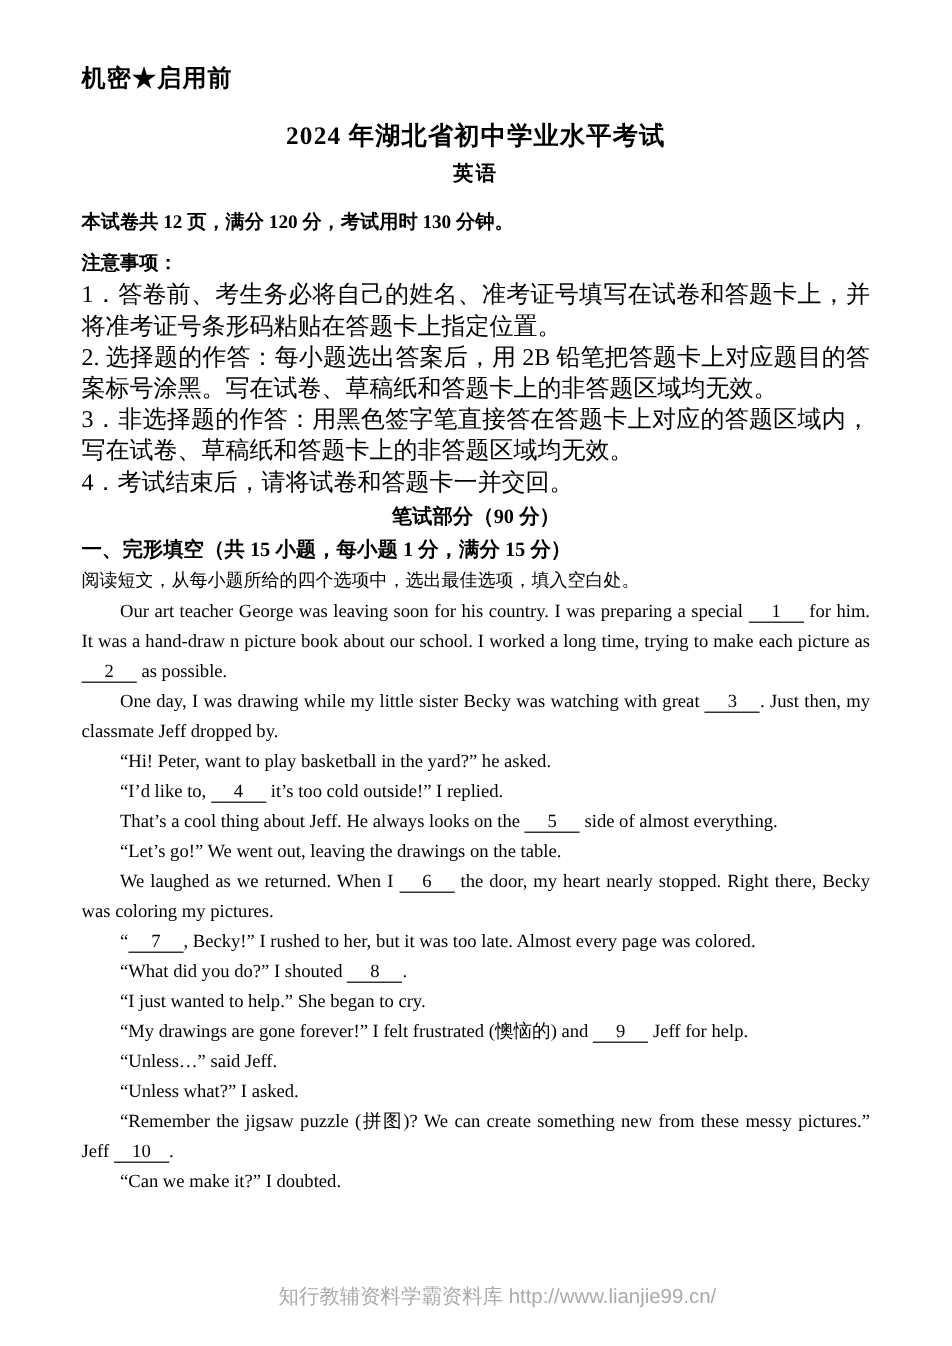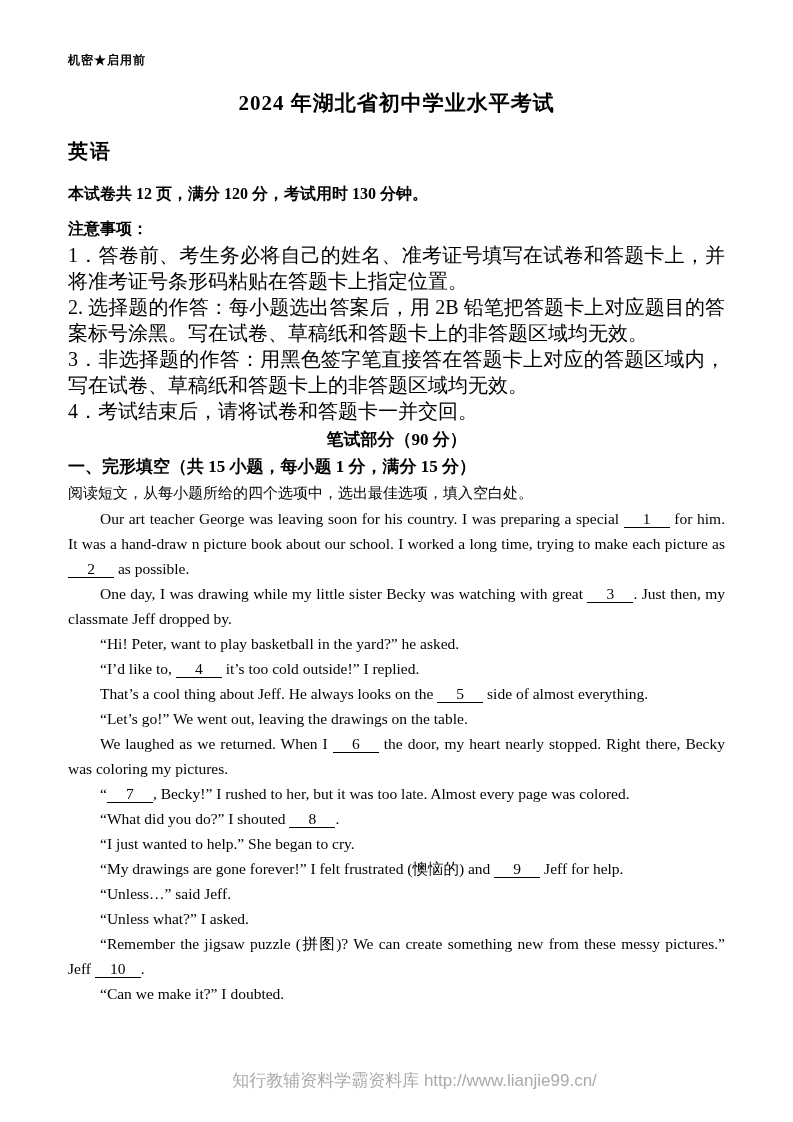--- a/index.html
+++ b/index.html
@@ -10,30 +10,30 @@
     color: #000000;
     overflow: hidden;
   }
   .page {
     position: relative;
     width: 793px; height: 1122px;
     background: #ffffff;
     padding: 52px 68px 0 68px;
   }
   .classification {
-    font-size: 12px; font-weight: bold;
+    font-size: 20px; font-weight: bold;
     letter-spacing: 1px;
   }
   .title {
     text-align: center; font-size: 21px; font-weight: bold;
     margin-top: 20px; letter-spacing: 1px;
   }
   .subject {
-    text-align: left; font-size: 20px; font-weight: bold;
-    margin-top: 21px; letter-spacing: 2px;
+    text-align: center; font-size: 17px; font-weight: bold;
+    margin-top: 6px; letter-spacing: 2px;
   }
   .meta {
     text-align: left; font-size: 16px; font-weight: bold;
     margin-top: 19px;
   }
   .notices-title {
     font-size: 16px; font-weight: bold;
     margin-top: 11px; line-height: 26px;
   }
   .notice {

